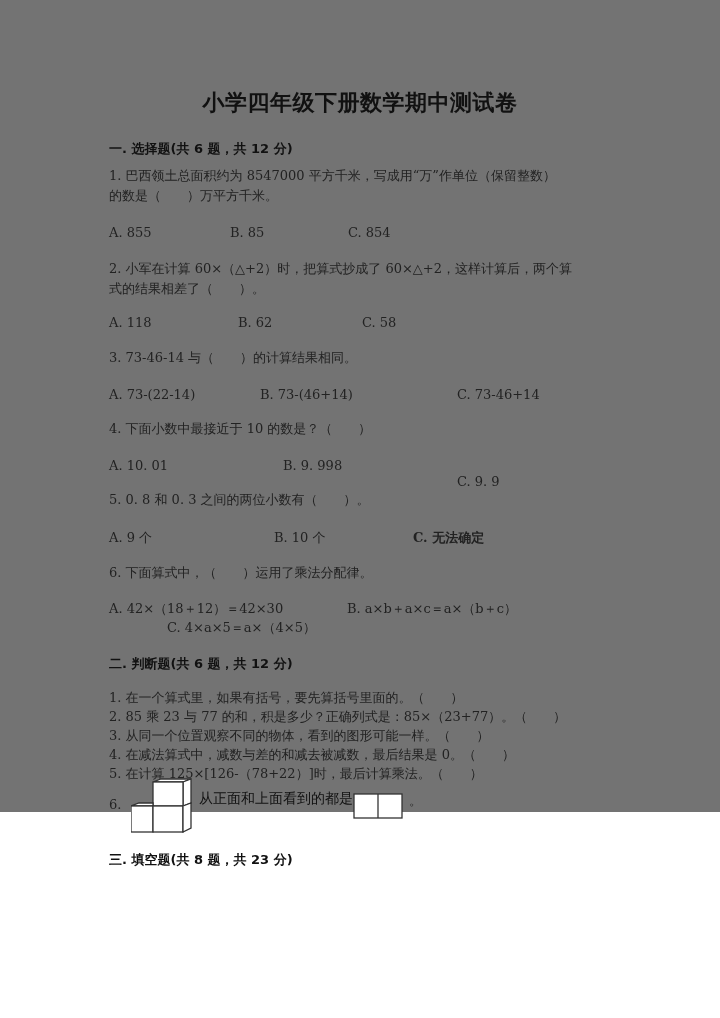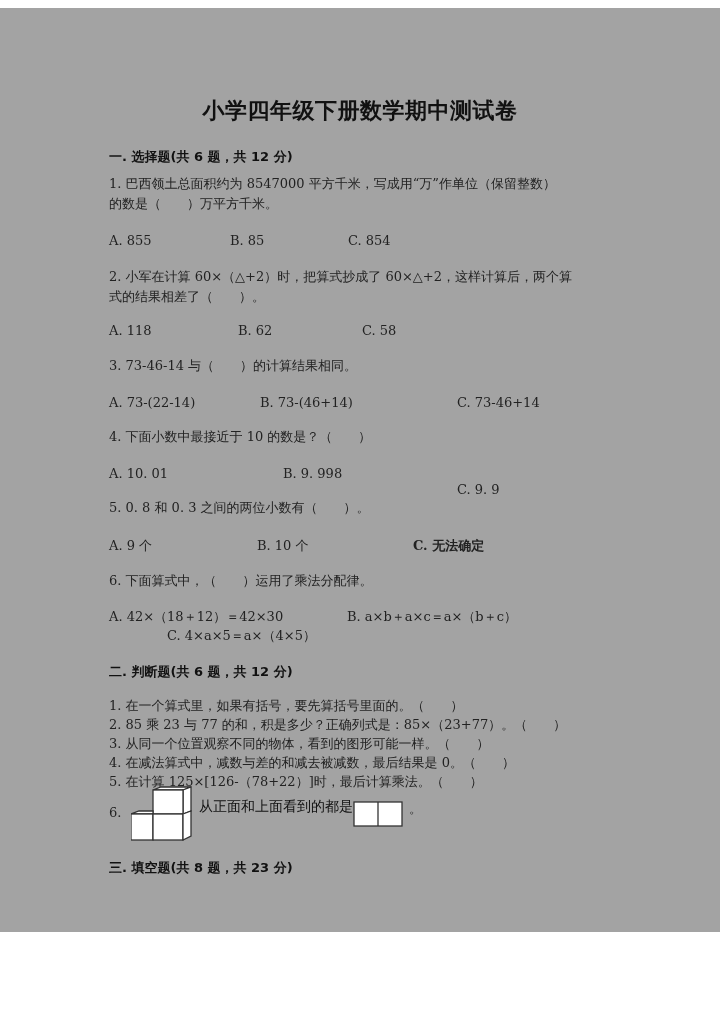--- a/index.html
+++ b/index.html
@@ -11,23 +11,22 @@
       width: 720px;
       height: 1018px;
       position: relative;
       overflow: hidden;
       font-family: "DejaVu Serif", "Liberation Serif", serif;
       color: #1a1a1a;
     }
     .page {
       position: absolute;
       left: 0; top: 0;
-      width: 720px; height: 924px;
-      background: #a3a3a3;
-      margin-top: 8px;
+      width: 720px; height: 812px;
+      background: #737373;
     }
     .abs { position: absolute; white-space: nowrap; }
     .title {
       left: 0; width: 720px; top: 88px;
       text-align: center;
       font-family: "DejaVu Sans", "Liberation Sans", sans-serif;
       font-weight: bold;
       font-size: 22px;
       letter-spacing: 0.5px;
       color: #111;
@@ -113,21 +112,21 @@
   <div class="abs opt" style="left:260px; top:387px;">B. 73-(46+14)</div>
   <div class="abs opt" style="left:457px; top:387px;">C. 73-46+14</div>
 
   <div class="abs q" style="top:419px;">4. 下面小数中最接近于 10 的数是？（　　）</div>
   <div class="abs opt" style="left:109px; top:458px;">A. 10. 01</div>
   <div class="abs opt" style="left:283px; top:458px;">B. 9. 998</div>
   <div class="abs opt" style="left:457px; top:474px;">C. 9. 9</div>
 
   <div class="abs q" style="top:490px;">5. 0. 8 和 0. 3 之间的两位小数有（　　）。</div>
   <div class="abs opt" style="left:109px; top:529px;">A. 9 个</div>
-  <div class="abs opt" style="left:257px; top:529px;">B. 10 个</div>
+  <div class="abs opt" style="left:274px; top:529px;">B. 10 个</div>
   <div class="abs opt" style="left:413px; top:529px;font-weight:bold;">C. 无法确定</div>
 
   <div class="abs q" style="top:563px;">6. 下面算式中，（　　）运用了乘法分配律。</div>
   <div class="abs opt" style="left:109px; top:600px;">A. 42×（18＋12）＝42×30</div>
   <div class="abs opt" style="left:347px; top:600px;">B. a×b＋a×c＝a×（b＋c）</div>
   <div class="abs opt" style="left:167px; top:619px;">C. 4×a×5＝a×（4×5）</div>
 
   <div class="abs section-head" style="top:655px;">二. 判断题(共 6 题，共 12 分)</div>
 
   <div class="abs jline" style="top:688px;">1. 在一个算式里，如果有括号，要先算括号里面的。（　　）</div>

